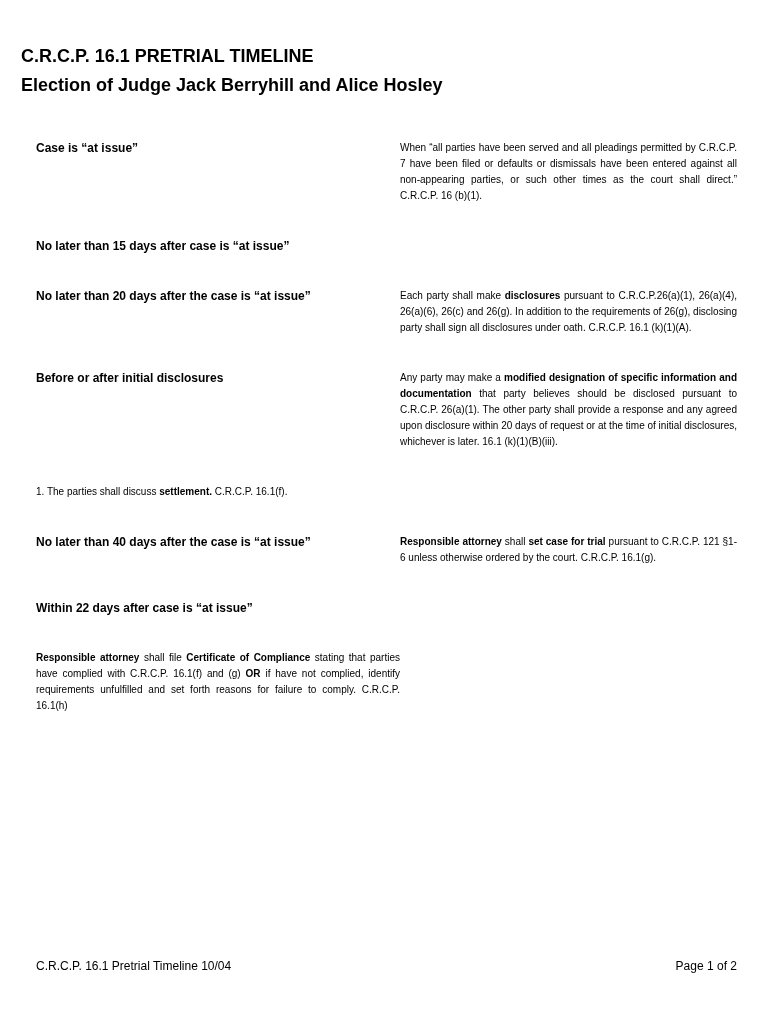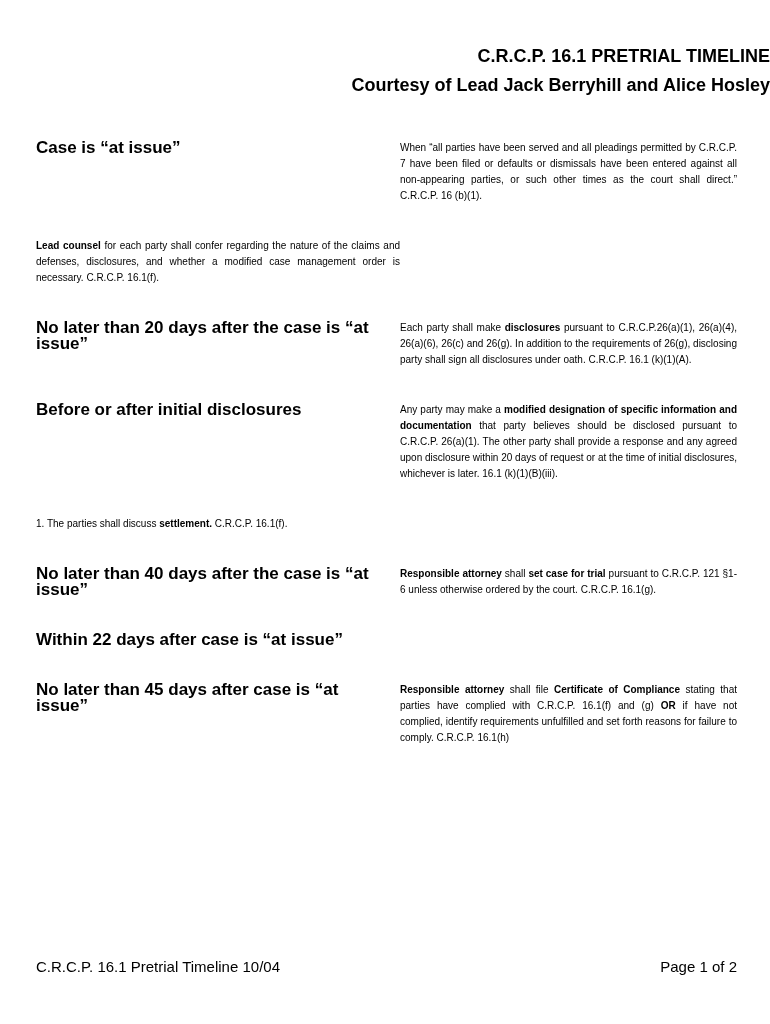--- a/index.html
+++ b/index.html
@@ -13,21 +13,21 @@
     color: #000000;
     font-family: "Liberation Sans", sans-serif;
     position: relative;
     overflow: hidden;
   }
   .page {
     position: absolute;
     inset: 0;
   }
   .doc-header {
-    text-align: right;
+    text-align: left;
     padding-top: 42px;
     padding-left: 21px;
   }
   .doc-header .title,
   .doc-header .subtitle {
     margin: 0;
     font-size: 18px;
     line-height: 29px;
     font-weight: bold;
   }
@@ -35,21 +35,21 @@
     margin-top: 40px;
     padding: 0 33px 0 36px;
   }
   .row {
     display: grid;
     grid-template-columns: 364px 1fr;
     margin-bottom: 34px;
   }
   .row-label {
     font-weight: bold;
-    font-size: 17px;
+    font-size: 12px;
     line-height: 16px;
     padding-right: 24px;
   }
   .row-body {
     font-size: 10px;
     line-height: 16px;
     text-align: justify;
   }
   .row-body p {
     margin: 0;
@@ -57,45 +57,43 @@
   .b {
     font-weight: bold;
   }
   .doc-footer {
     position: absolute;
     left: 36px;
     right: 33px;
     top: 960px;
     display: flex;
     justify-content: space-between;
-    font-size: 15px;
+    font-size: 12px;
     line-height: 13px;
   }
 </style>
 </head>
 <body>
 
 <div class="page">
 
   <header class="doc-header">
     <div class="title">C.R.C.P. 16.1 PRETRIAL TIMELINE</div>
-    <div class="subtitle">Courtesy of Lead Jack Berryhill and Alice Hosley</div>
+    <div class="subtitle">Election of Judge Jack Berryhill and Alice Hosley</div>
   </header>
 
   <main class="rows">
       <div class="row">
         <div class="row-label">Case is “at issue”</div>
         <div class="row-body">
           <p><span>When “all parties have been served and all pleadings permitted by C.R.C.P. 7 have been filed or defaults or dismissals have been entered against all non-appearing parties, or such other times as the court shall direct.”  C.R.C.P. 16 (b)(1).</span></p>
         </div>
       </div>
       <div class="row">
-        <div class="row-body">
-          <p><span class="b">Lead counsel</span><span> for each party shall confer regarding the nature of the claims and defenses, disclosures, and whether a modified case management order is necessary.  C.R.C.P. 16.1(f).</span></p>
-        </div>
+        <div class="row-label">No later than 15 days after case is “at issue”</div>
       </div>
       <div class="row">
         <div class="row-label">No later than 20 days after the case is “at issue”</div>
         <div class="row-body">
           <p><span>Each party shall make </span><span class="b">disclosures</span><span> pursuant to C.R.C.P.26(a)(1), 26(a)(4), 26(a)(6), 26(c) and 26(g). In addition to the requirements of 26(g), disclosing party shall sign all disclosures under oath.  C.R.C.P. 16.1 (k)(1)(A).</span></p>
         </div>
       </div>
       <div class="row">
         <div class="row-label">Before or after initial disclosures</div>
         <div class="row-body">
@@ -110,21 +108,20 @@
       <div class="row">
         <div class="row-label">No later than 40 days after the case is “at issue”</div>
         <div class="row-body">
           <p><span class="b">Responsible attorney</span><span> shall </span><span class="b">set case for trial</span><span> pursuant to C.R.C.P. 121 §1-6 unless otherwise ordered by the court.  C.R.C.P. 16.1(g).</span></p>
         </div>
       </div>
       <div class="row">
         <div class="row-label">Within 22 days after case is “at issue”</div>
       </div>
       <div class="row">
-        <div class="row-label">No later than 45 days after case is “at issue”</div>
         <div class="row-body">
           <p><span class="b">Responsible attorney</span><span> shall file </span><span class="b">Certificate of Compliance</span><span> stating that parties have complied with C.R.C.P. 16.1(f) and (g)  </span><span class="b">OR</span><span> if have not complied, identify requirements unfulfilled and set forth reasons for failure to comply. C.R.C.P. 16.1(h)</span></p>
         </div>
       </div>
     </main>
 
   <footer class="doc-footer">
     <span>C.R.C.P. 16.1 Pretrial Timeline 10/04</span>
     <span>Page 1 of 2</span>
   </footer>

